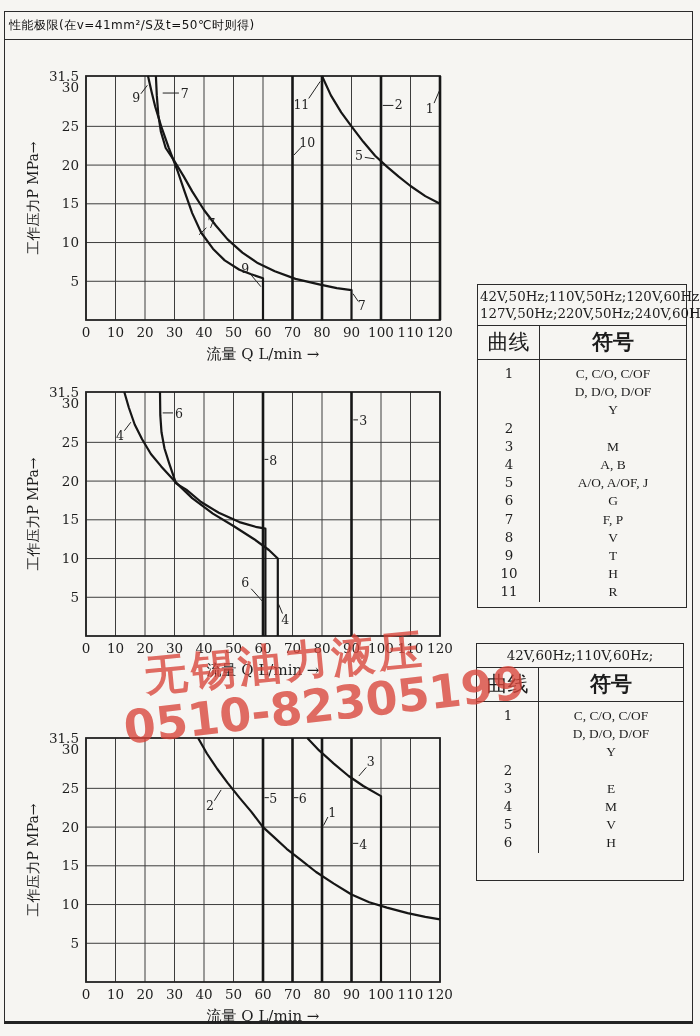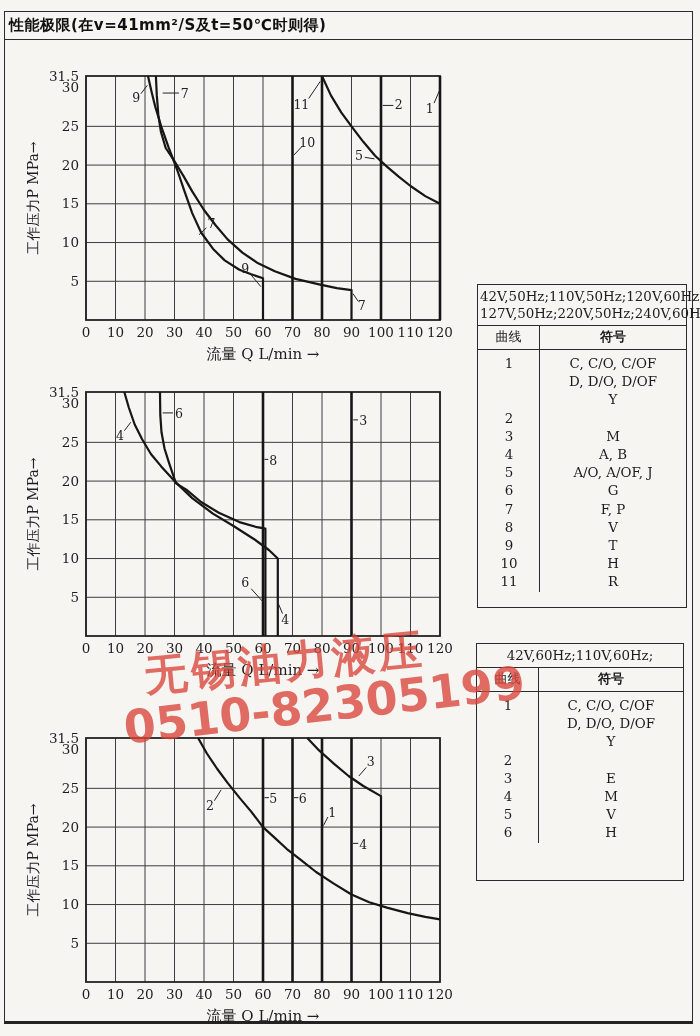--- a/index.html
+++ b/index.html
@@ -3,38 +3,38 @@
 <meta charset="utf-8">
 <style>
   html,body{margin:0;padding:0;background:#e8e6e2;}
   .page{position:relative;width:700px;height:1036px;background:#f6f5f2;
         font-family:"DejaVu Serif","Liberation Serif",serif;color:#1c1c1c;overflow:hidden;}
   .frame{position:absolute;left:4px;top:11px;width:689px;height:1013px;
          border:1.6px solid #2b2b2b;border-bottom:3px solid #222;box-sizing:border-box;}
   .titlebar{position:absolute;left:4px;top:11px;width:689px;height:29px;
             border-bottom:1.6px solid #2b2b2b;box-sizing:border-box;
             display:flex;align-items:center;padding-left:5px;}
-  .title{font-size:15px;font-weight:bold;letter-spacing:.5px;color:#111;
+  .title{font-size:12px;font-weight:normal;letter-spacing:.5px;color:#111;
          font-family:"DejaVu Sans","Liberation Sans",sans-serif;}
   .chart{position:absolute;width:446px;height:312px;}
   #c1{left:22px;top:62px;} #c2{left:22px;top:378px;} #c3{left:22px;top:724px;}
   svg text{font-family:"DejaVu Serif","Liberation Serif",serif;}
   .spec{position:absolute;border:1.6px solid #2b2b2b;box-sizing:border-box;background:transparent;}
   #t1{left:477px;top:284px;width:210px;height:324px;}
   #t2{left:476px;top:643px;width:208px;height:238px;}
   .vhead{border-bottom:1.6px solid #2b2b2b;text-align:center;
          padding:3px 2px 3px;font-size:13.4px;line-height:17px;white-space:nowrap;}
-  .cols{display:flex;border-bottom:1.6px solid #2b2b2b;font-size:13px;}
+  .cols{display:flex;border-bottom:1.6px solid #2b2b2b;font-size:21px;}
   .cols .c1{width:62px;border-right:1.6px solid #2b2b2b;text-align:center;padding:2px 0 3px;box-sizing:border-box;}
   .cols .c2{flex:1;text-align:center;padding:2px 0 3px;font-weight:bold;}
   .tbody{position:relative;padding:5px 0 0;}
   .tbody::before{content:'';position:absolute;left:61px;top:0;bottom:0;border-left:1.6px solid #2b2b2b;}
   .trow{display:flex;font-size:13.4px;line-height:18.2px;}
   .tnum{width:62px;text-align:center;flex:0 0 62px;}
-  .tsyms{flex:1;text-align:center;}
+  .tsyms{flex:1;text-align:center;font-family:Liberation Serif, serif;}
   .wm{position:absolute;font-weight:bold;opacity:.78;white-space:nowrap;
       font-family:"DejaVu Sans","Liberation Sans",sans-serif;pointer-events:none;}
   #wm1{left:142px;top:648px;font-size:43px;letter-spacing:4px;transform:rotate(-5.5deg);transform-origin:left top;}
   #wm2{left:121px;top:701px;font-size:46px;letter-spacing:0px;transform:rotate(-6.5deg);transform-origin:left top;}
 </style>
 </head>
 <body>
 
 <div class="page">
   <div class="frame"></div>

